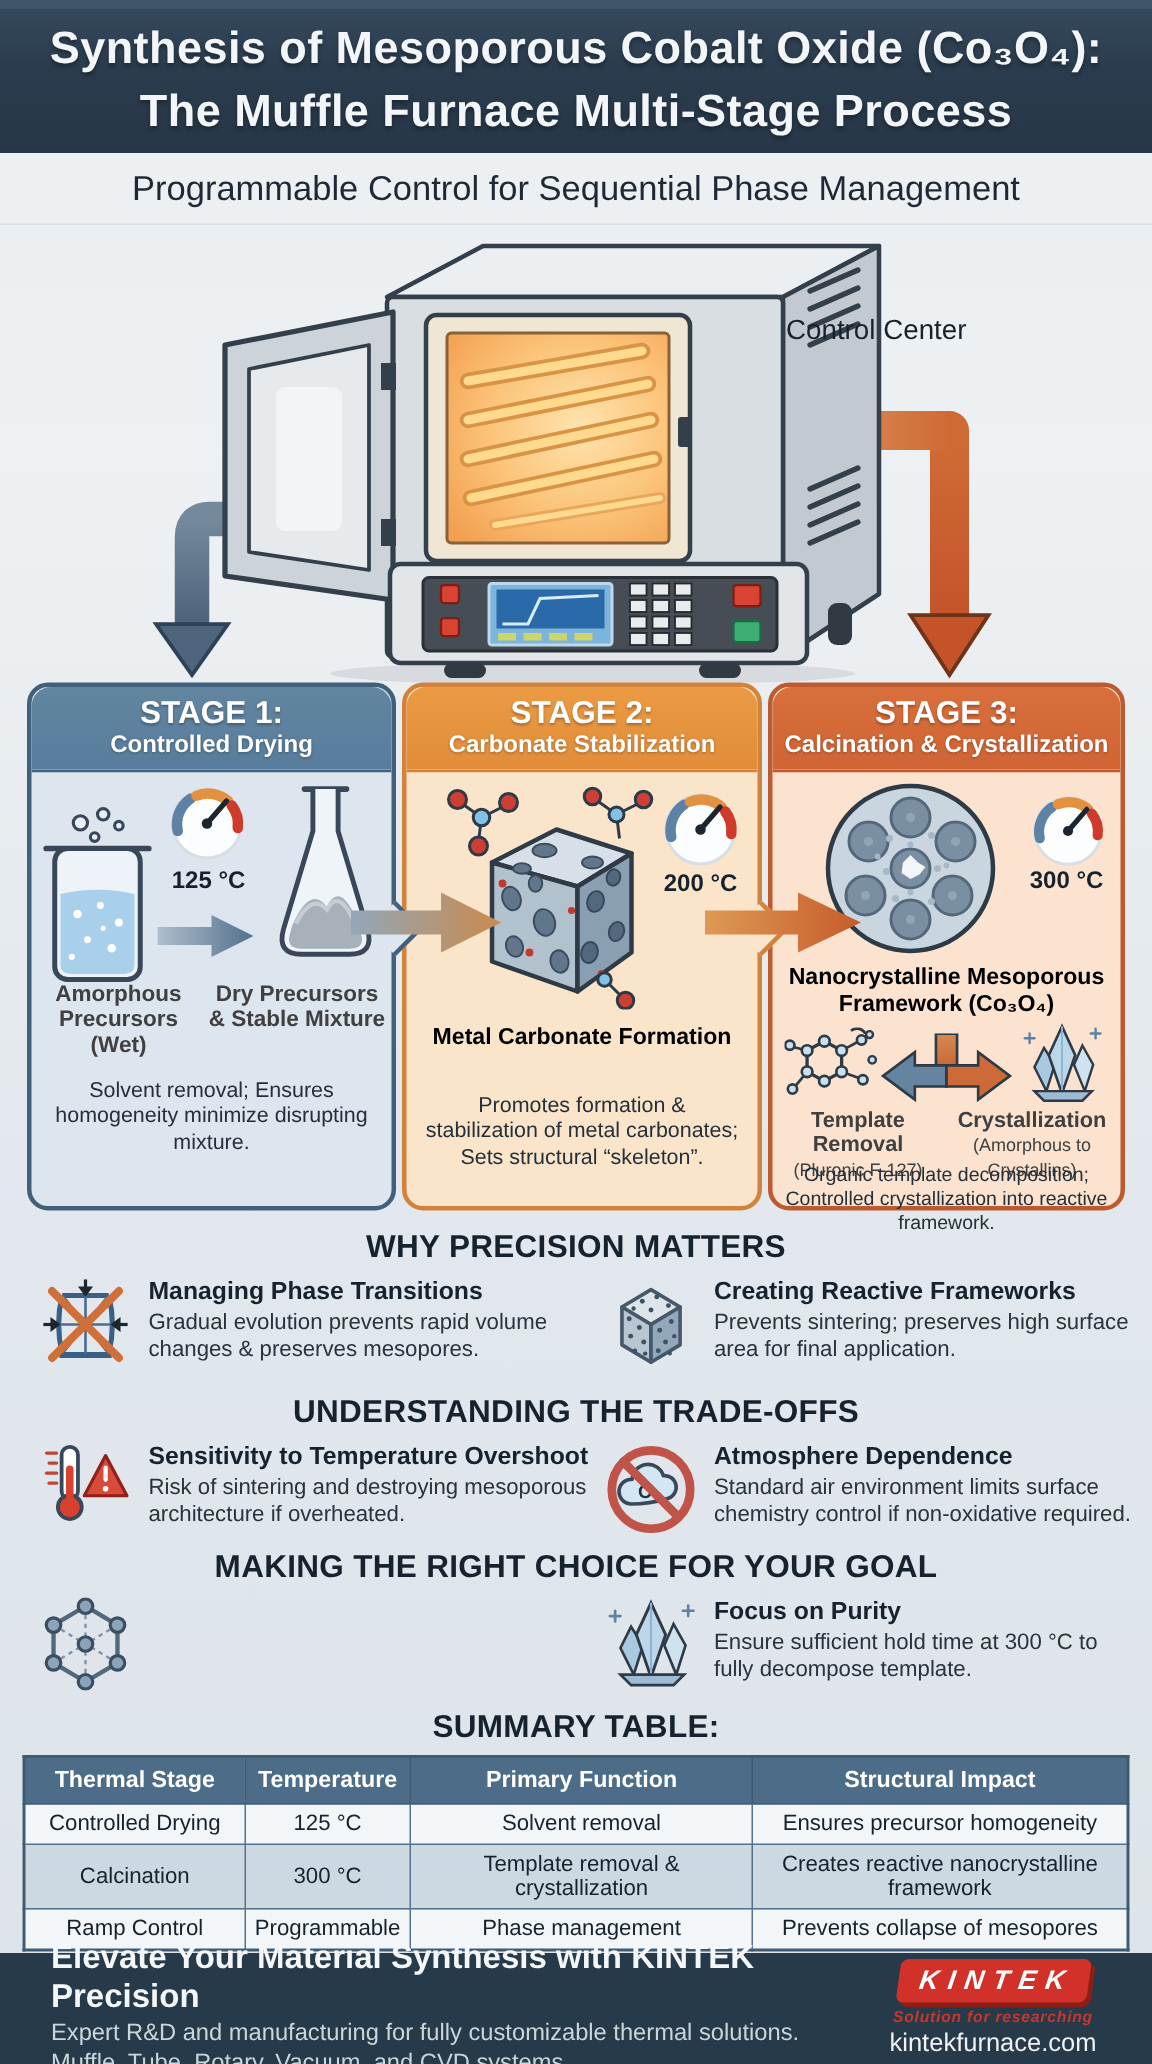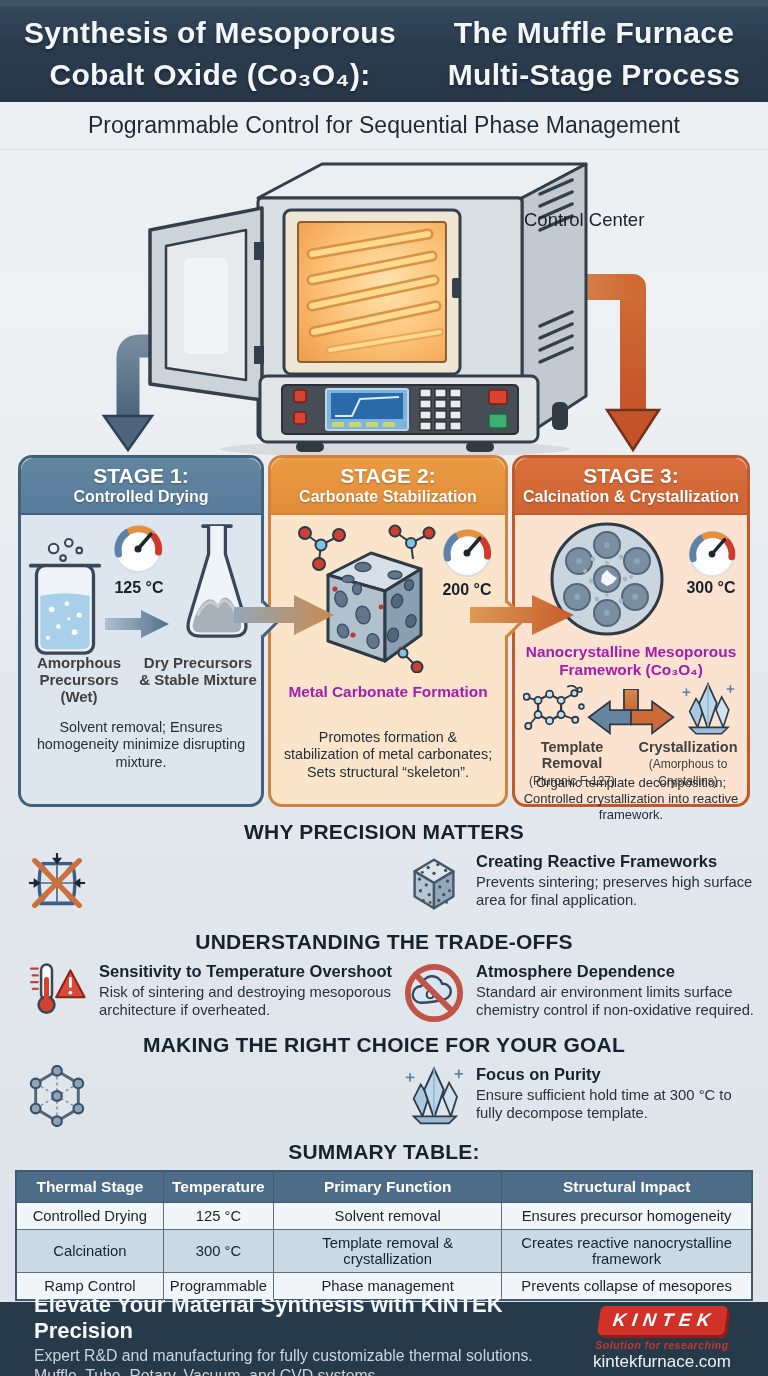--- a/index.html
+++ b/index.html
@@ -3,21 +3,21 @@
 <meta charset="utf-8">
 <style>
   * { box-sizing: border-box; margin: 0; padding: 0; }
   html,body { width:768px; }
   body { font-family:"Liberation Sans","DejaVu Sans",sans-serif; background:#e3e8ec; }
   .page { position:relative; width:768px; height:1376px; overflow:hidden;
           background:linear-gradient(180deg,#e9edf0 0%,#eef1f3 22%,#e2e8ed 55%,#dde4e9 100%); }
 
   
   .title-bar { height:102px; background:linear-gradient(180deg,#35495c 0%,#2b3c4e 40%,#273748 100%);
-               border-top:6px solid #3e5468; color:#f3f6f8; display:flex; flex-direction:row;
+               border-top:6px solid #3e5468; color:#f3f6f8; display:flex; flex-direction:column;
                justify-content:center; align-items:center; text-align:center; }
   .title-line { font-size:30px; font-weight:bold; line-height:1.4; letter-spacing:.3px;
                 text-shadow:0 2px 3px rgba(0,0,0,.35); }
   .subtitle-bar { height:48px; background:#edf0f2; border-bottom:1px solid #d8dee2;
                   display:flex; justify-content:center; align-items:center;
                   font-size:23px; color:#1e2935; font-weight:500; }
 
   
   .furnace-zone { position:relative; height:305px; }
   .furnace-zone svg.scene { position:absolute; inset:0; }
@@ -30,21 +30,21 @@
   .stage-card { position:absolute; top:0; height:352px; border-radius:14px; }
   .stage-head { height:57px; border-radius:13px 13px 0 0; color:#fff; text-align:center;
                 padding-top:6px; text-shadow:0 1px 2px rgba(0,0,0,.3); }
   .stage-head .t { font-size:21px; font-weight:bold; line-height:1.1; }
   .stage-head .s { font-size:16px; font-weight:bold; line-height:1.2; }
   .stage-body { position:relative; height:295px; border-radius:0 0 13px 13px; }
   .abs { position:absolute; }
   .temp { font-weight:bold; font-size:16px; color:#18222d; text-align:center; }
   .stage-item-label { font-weight:bold; font-size:15px; color:#404040; text-align:center; line-height:1.13; }
   .stage-desc { font-size:14.3px; color:#242f3a; text-align:center; line-height:1.22; }
-  .stage-mid-label { font-weight:bold; font-size:15.4px; color:#a21caf; text-align:center; line-height:1.18; }
+  .stage-mid-label { font-weight:bold; font-size:15.4px; color:#000000; text-align:center; line-height:1.18; }
   .subnote { font-size:12px; font-weight:normal; }
 
   #card1 { left:18px; width:246px; border:3px solid #40607c; background:#dde6ee; }
   #card1 .stage-head { background:linear-gradient(180deg,#62869f,#587c9d); border-bottom:2px solid #40607c; }
   #card2 { left:268px; width:240px; border:3px solid #d2823a; background:#fae5cb; }
   #card2 .stage-head { background:linear-gradient(180deg,#eb9b43,#e18c39); border-bottom:2px solid #d2823a; }
   #card3 { left:512px; width:238px; border:3px solid #bf5a2e; background:#fbe3d0; }
   #card3 .stage-head { background:linear-gradient(180deg,#d96f3d,#d06434); border-bottom:2px solid #bf5a2e; }
   .wedge { position:absolute; width:26px; height:26px; top:148px; right:-16px; transform:rotate(45deg); z-index:2; }
   #card1 .wedge { background:#dde6ee; border-top:3px solid #40607c; border-right:3px solid #40607c; }
@@ -526,20 +526,24 @@
             <line x1="3" y1="32" x2="9" y2="32"></line>
               <polygon points="9,29 9,35 13,32"></polygon>
             <line x1="61" y1="32" x2="55" y2="32"></line>
               <polygon points="55,29 55,35 51,32"></polygon>
           </g>
           <g stroke="#cf6f3a" stroke-width="5.5" stroke-linecap="round">
             <line x1="9" y1="9" x2="55" y2="55"></line>
               <line x1="55" y1="9" x2="9" y2="55"></line>
           </g>
         </svg>
+        <div>
+          <div class="info-title">Managing Phase Transitions</div>
+          <div class="info-desc">Gradual evolution prevents rapid volume changes &amp; preserves mesopores.</div>
+        </div>
       </div>
       <div class="info-item">
         <svg class="info-icon" viewBox="0 0 64 64">
           <g stroke="#46586a" stroke-width="2.5" stroke-linejoin="round">
             <polygon points="12,20 32,8 52,20 32,32" fill="#dde5eb"></polygon>
             <polygon points="12,20 32,32 32,58 12,46" fill="#b8c6d2"></polygon>
             <polygon points="52,20 32,32 32,58 52,46" fill="#93a8ba"></polygon>
           </g>
           <g fill="#3e5265">
             <circle cx="26" cy="16" r="1.7"></circle>

